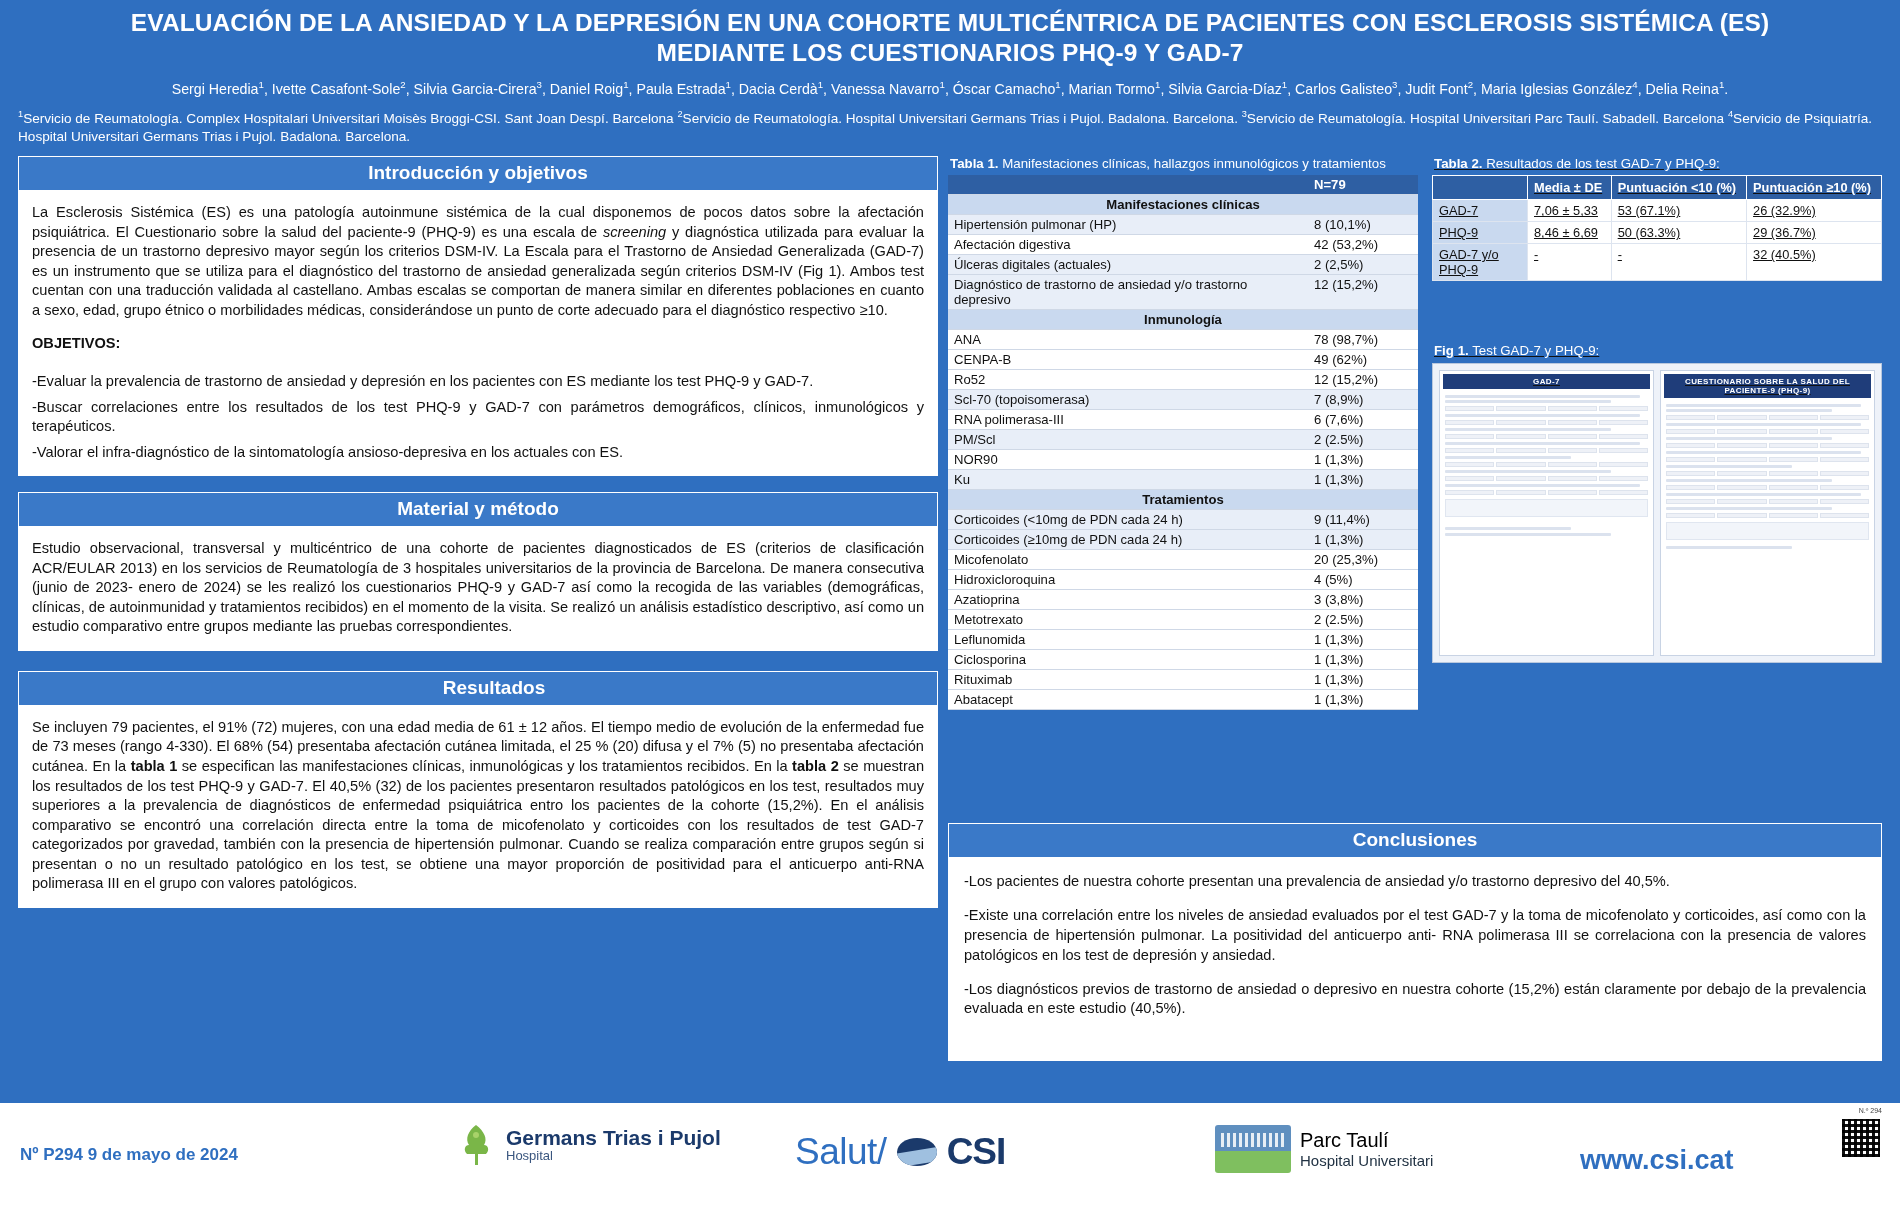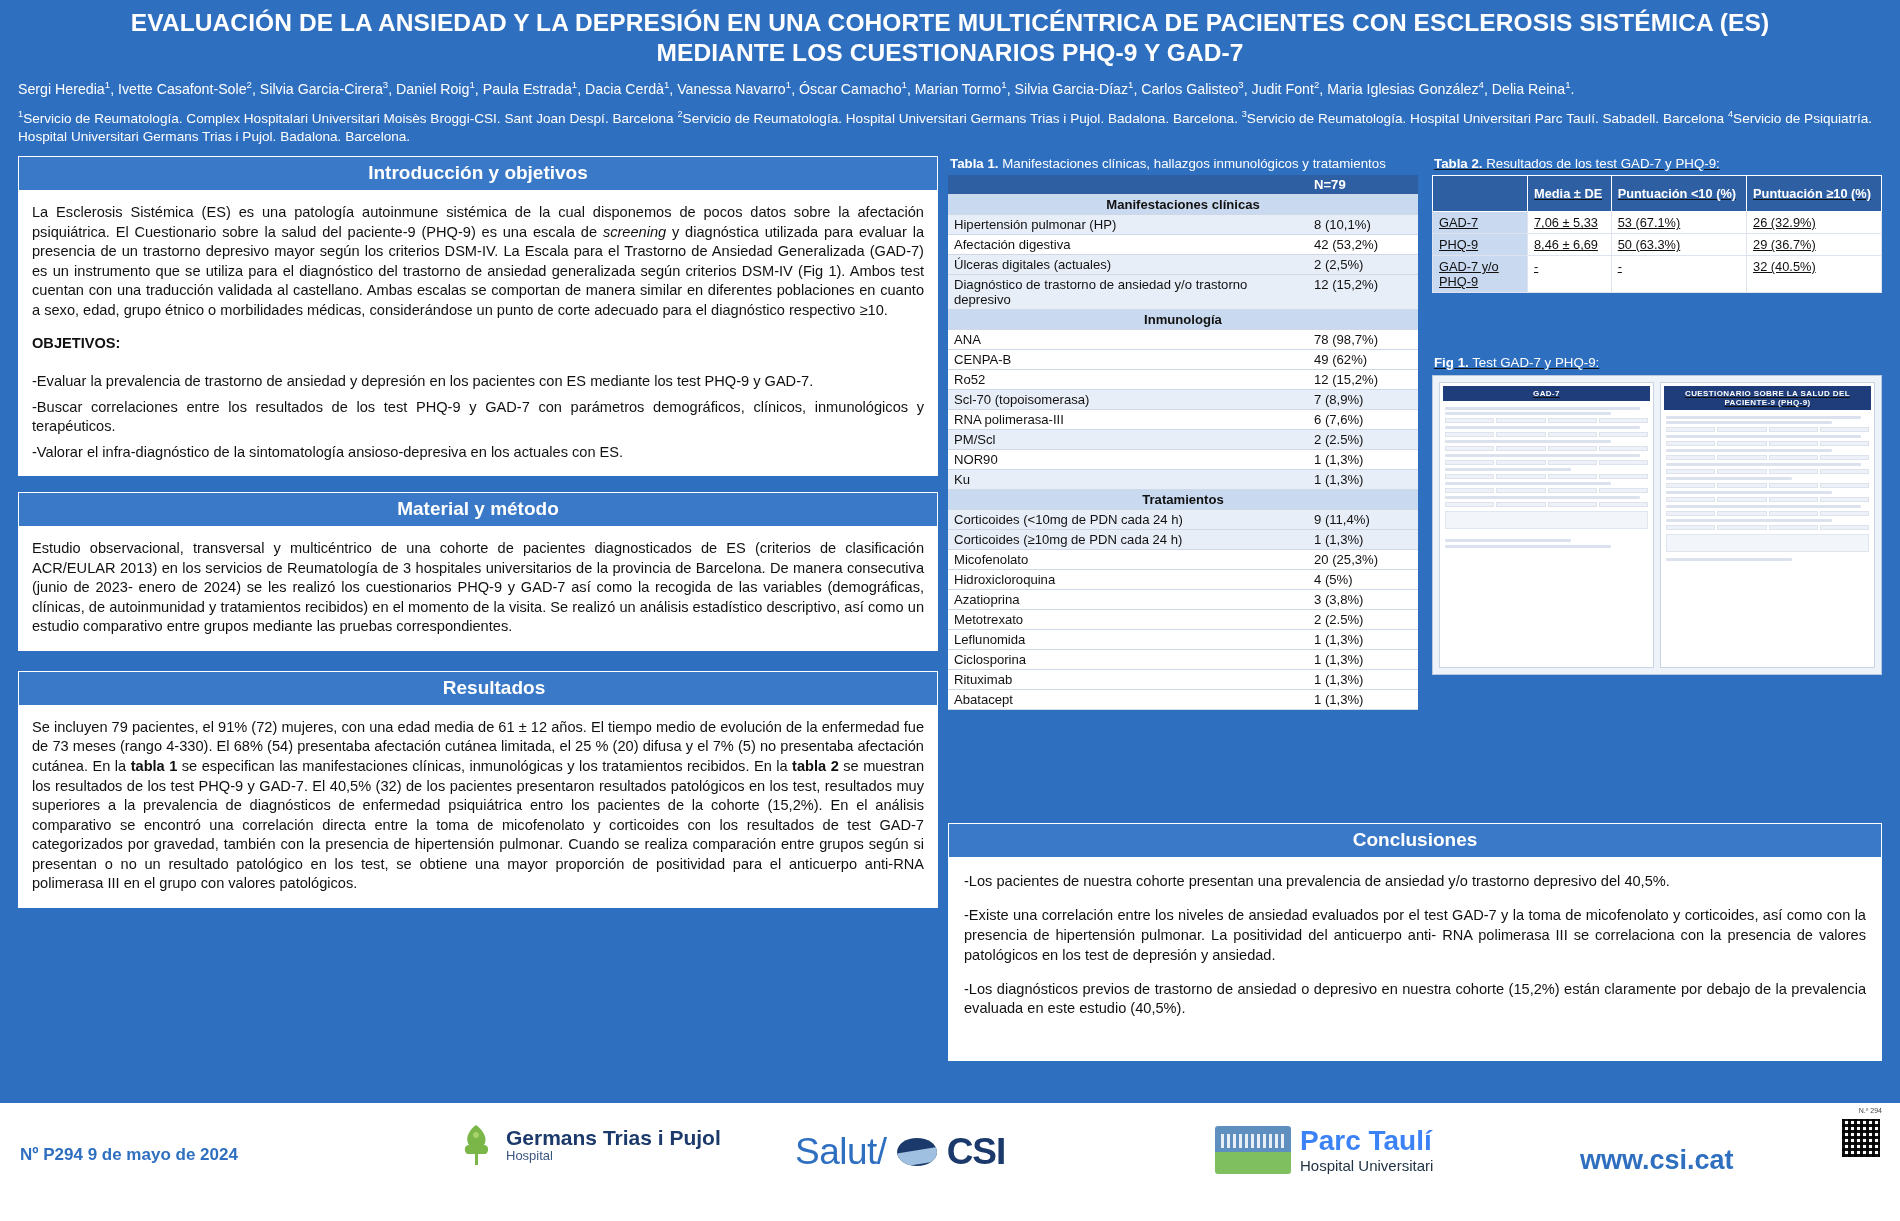--- a/index.html
+++ b/index.html
@@ -12,21 +12,21 @@
     overflow:hidden;
   }
   .poster { position:relative; width:1900px; height:1221px; background:#2f6fc0; }
 
   
   .header { padding:8px 18px 10px 18px; color:#fff; }
   .title {
     font-size:24.5px; font-weight:bold; text-align:center; line-height:1.22;
     letter-spacing:0.1px;
   }
-  .authors { font-size:14.2px; margin-top:11px; line-height:1.3; }
+  .authors { font-size:14.2px; text-align:center; margin-top:11px; line-height:1.3; }
   .affil { font-size:13.6px; margin-top:10px; line-height:1.35; }
   sup { font-size:0.68em; vertical-align:super; }
 
   
   .body-area { position:relative; width:1900px; }
   .col-left { position:absolute; left:18px; top:0; width:920px; }
   .col-mid  { position:absolute; left:948px; top:0; width:470px; }
   .col-right{ position:absolute; left:1432px; top:0; width:450px;text-decoration:underline; }
 
   .section-head {
@@ -50,21 +50,21 @@
   table { border-collapse:collapse; width:100%; background:#fff; font-size:13.1px; }
   td, th { padding:2px 6px; vertical-align:top; }
   .t1 td { border-bottom:1px solid #cfd8e6; }
   .t1 .hdr td { background:#2e5fa3; color:#fff; font-weight:bold; text-align:right; }
   .t1 .sub td { background:#c9d9ef; font-weight:bold; text-align:center; }
   .t1 td.val { text-align:left; width:110px; }
   .t1 tr.alt td { background:#e8eef8; }
   .t1 tr.plain td { background:#fff; }
 
   .t2 { font-size:12.8px; }
-  .t2 th { background:#2e5fa3; color:#fff; font-weight:bold; text-align:left; border:1px solid #fff; padding:10px 6px; }
+  .t2 th { background:#2e5fa3; color:#fff; font-weight:bold; text-align:left; border:1px solid #fff; padding:4px 6px; }
   .t2 td { border:1px solid #dde4ef; padding:3px 6px; }
   .t2 tr.shade td:first-child { background:#c9d9ef; font-weight:normal; }
   .t2 td:first-child { background:#dbe6f5; }
 
   
   .fig-caption { color:#fff; font-size:13.3px; margin:0 0 5px 2px; }
   .fig-box { background:#eef2f9; border:1px solid #b9c8de; padding:6px; }
   .fig-inner { display:flex; gap:6px; }
   .q-card { flex:1; background:#fff; border:1px solid #c8d3e4; padding:3px; }
   .q-title { background:#1f3d7a; color:#fff; font-size:8px; text-align:center; font-weight:bold; padding:3px 0; letter-spacing:0.4px; }
@@ -92,21 +92,21 @@
   .gtp-text .n1 { font-size:21px; font-weight:bold; color:#1b3a6b; }
   .gtp-text .n2 { font-size:13px; color:#3a567f; }
   .logo-salut { position:absolute; left:795px; top:28px; display:flex; align-items:center; gap:10px; }
   .salut-word { font-size:37px; color:#2f6fc0; font-weight:normal; letter-spacing:-0.5px; }
   .csi-ell { width:40px; height:28px; border-radius:50%; background:#1b3a6b; position:relative; overflow:hidden; }
   .csi-ell:after { content:""; position:absolute; left:-4px; top:12px; width:52px; height:14px; background:#9fc0e0; transform:rotate(-9deg); }
   .csi-word { font-size:37px; font-weight:bold; color:#1b3a6b; letter-spacing:-1px; }
   .logo-taul { position:absolute; left:1215px; top:22px; display:flex; align-items:center; gap:9px; }
   .taul-mark { width:76px; height:48px; background:linear-gradient(#5f8fbf 0 55%, #7fbf5f 55% 100%); border-radius:3px; position:relative; }
   .taul-mark:before { content:""; position:absolute; left:6px; top:8px; width:64px; height:14px; background:repeating-linear-gradient(90deg,#fff 0 3px,transparent 3px 6px); opacity:.85; }
-  .taul-text .t1l { font-size:28px; font-weight:bold; color:#3b82f6; }
+  .taul-text .t1l { font-size:20px; font-weight:normal; color:#000000; }
   .taul-text .t2l { font-size:15px; color:#234; }
   .www { position:absolute; left:1580px; top:42px; font-size:27px; font-weight:bold; color:#2f6fc0; }
   .qr { position:absolute; right:18px; top:14px; width:42px; height:42px; background:
       repeating-linear-gradient(90deg,#111 0 3px,#fff 3px 6px),
       repeating-linear-gradient(0deg,#111 0 3px,transparent 3px 6px);
       background-blend-mode:multiply; border:2px solid #fff; }
   .qr-lbl { position:absolute; right:18px; top:4px; font-size:7px; color:#444; }
 </style>
 </head>
 <body>

